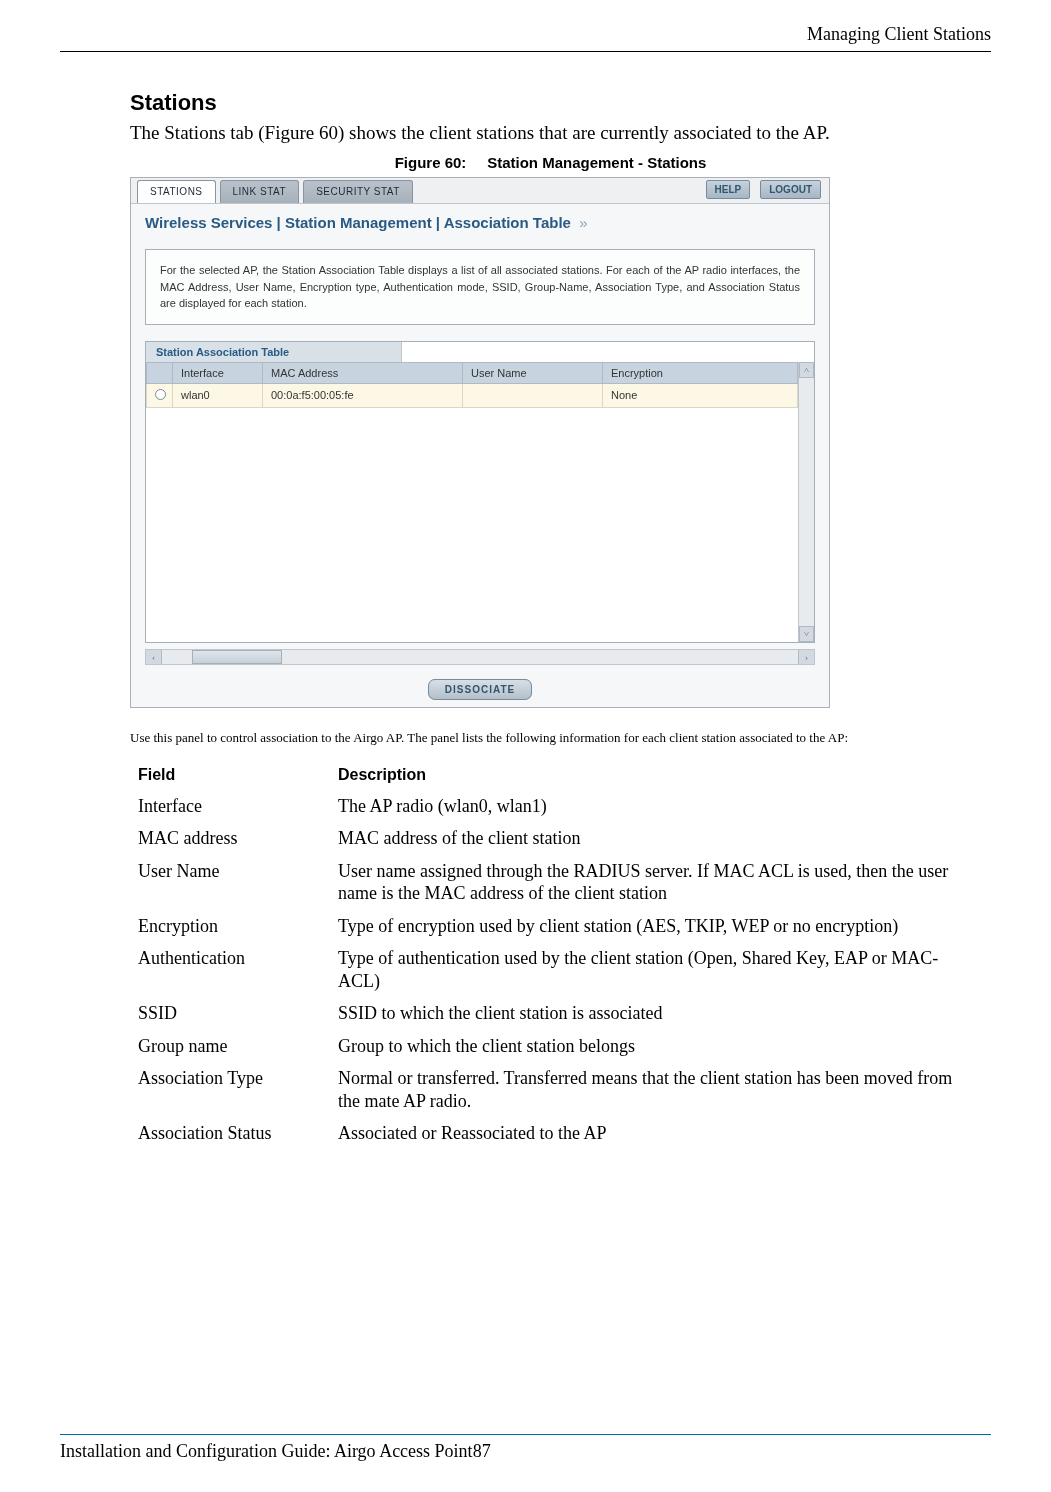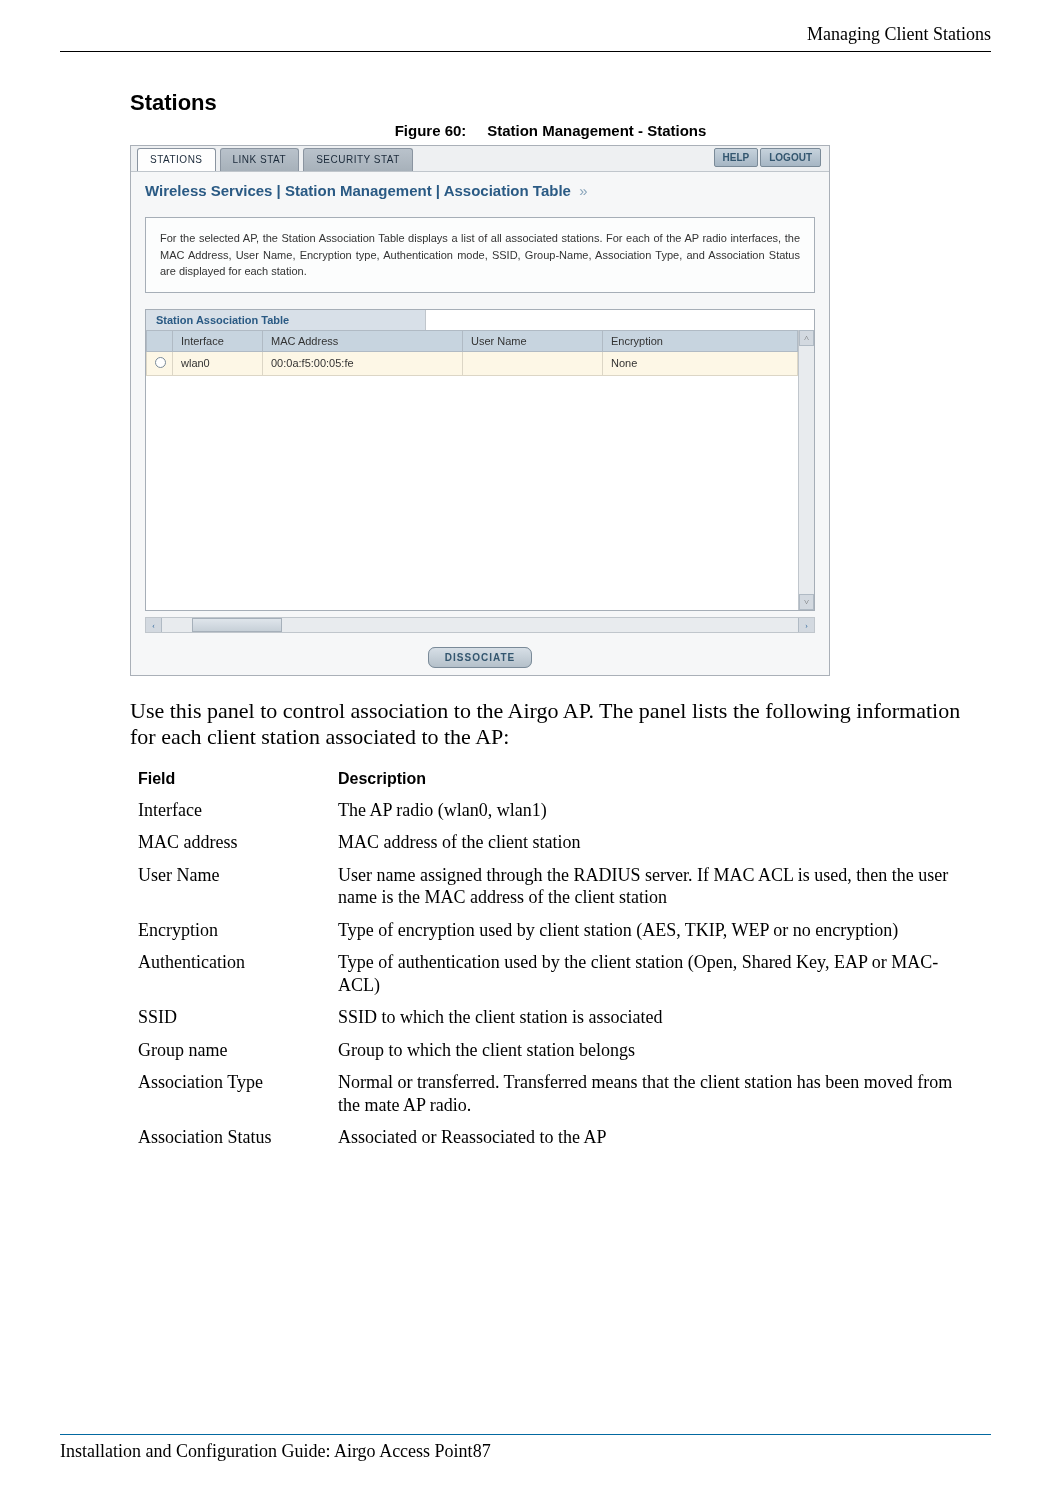--- a/index.html
+++ b/index.html
@@ -73,21 +73,21 @@
     letter-spacing: 0.5px;
   }
   .tab.active {
     background: #fefefe;
   }
   .topbar-right {
     position: absolute;
     right: 8px;
     top: 2px;
     display: flex;
-    gap: 2px;
+    gap: 10px;
   }
   .topbtn {
     font-family: Verdana, Arial, sans-serif;
     font-size: 10px;
     font-weight: bold;
     color: #33566f;
     background: linear-gradient(#c6d2dc,#a6b6c4);
     border: 1px solid #7a8a98;
     padding: 3px 8px;
     border-radius: 2px;
@@ -118,21 +118,21 @@
     position: relative;
   }
   .table-title-row { display:flex; }
   .table-title {
     font-family: Verdana, Arial, sans-serif;
     font-size: 11px;
     font-weight: bold;
     color: #2a5a84;
     background: #d8e0e8;
     padding: 4px 10px;
-    width: 280px;
+    width: 256px;
     border-right: 1px solid #c0c6cc;
   }
   .table-title-spacer { flex:1; background:#fff; }
   table.assoc {
     width: 100%;
     border-collapse: collapse;
     font-family: Verdana, Arial, sans-serif;
     font-size: 11px;
     table-layout: fixed;
   }
@@ -180,21 +180,21 @@
     font-size: 10px;
     font-weight: bold;
     letter-spacing: 1px;
     color: #33566f;
     background: linear-gradient(#d7dfe6,#b4c0ca);
     border: 1px solid #7a8a98;
     padding: 4px 16px;
     border-radius: 7px;
   }
   
-  .after-text { font-size: 22px; margin-bottom: 14px; }
+  .after-text { font-size: 13px; margin-bottom: 14px; }
   table.field-table {
     width: 100%;
     border-collapse: collapse;
     font-size: 18px;
     margin-left: 8px;
   }
   table.field-table th {
     font-family: Arial, Helvetica, sans-serif;
     font-size: 16px;
     font-weight: bold;
@@ -222,20 +222,21 @@
 </head>
 <body>
 
 <div class="page">
   <div class="header-bar">
     <span>Managing Client Stations</span>
   </div>
 
   <div class="content">
     <h2 class="section-title">Stations</h2>
+    <p class="intro-text">The Stations tab (Figure 60) shows the client stations that are currently associated to the AP.</p>
     <div class="figure-caption">
       <span>Figure 60:</span>
       &nbsp;&nbsp;&nbsp;
       <span>Station Management - Stations</span>
     </div>
 
     <div class="screenshot">
       <div class="tabbar">
         <div class="tab active">STATIONS</div>
         <div class="tab">LINK STAT</div>

